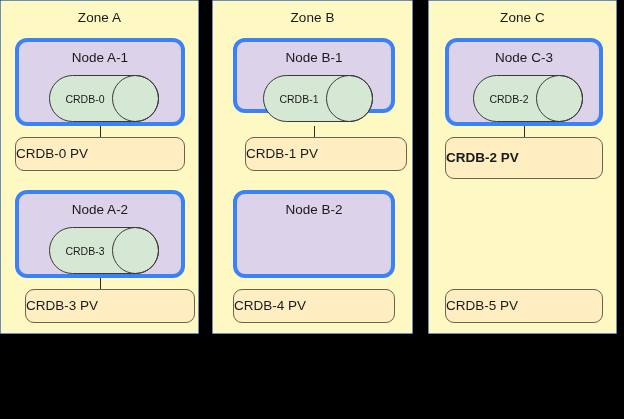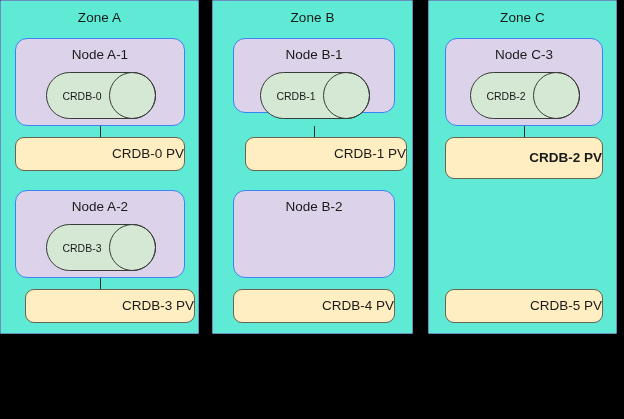--- a/index.html
+++ b/index.html
@@ -21,42 +21,42 @@
     width: 624px;
     height: 419px;
     background: #000000;
   }
 
   
   .zone {
     position: absolute;
     top: 0;
     height: 334px;
-    background: #5eead4;
+    background: #fef9c3;
     border: 1px solid #6c8ebf;
     box-sizing: border-box;
     border-radius: 1px;
   }
   .zone-title {
     position: absolute;
     top: 9px;
     left: 0;
     right: 0;
     text-align: center;
     font-size: 13.5px;
     color: #1a1a1a;
     letter-spacing: 0.1px;
     line-height: 16px;
   }
 
   
   .node {
     position: absolute;
     background: #dcd2ea;
-    border: 1px solid #3b82f6;
+    border: 4px solid #3b82f6;
     border-radius: 12px;
     box-sizing: border-box;
   }
   .node-title {
     position: absolute;
     top: 8px;
     left: 0;
     right: 0;
     text-align: center;
     font-size: 13.5px;
@@ -114,21 +114,21 @@
 
   
   .pv {
     position: absolute;
     background: #ffeec2;
     border: 1px solid #6b6250;
     border-radius: 9px;
     box-sizing: border-box;
     display: flex;
     align-items: center;
-    justify-content: flex-end;
+    justify-content: flex-start;
   }
   .pv-label {
     font-size: 13.5px;
     color: #1a1a1a;
     line-height: 16px;
   }
 </style>
 </head>
 <body>
 

